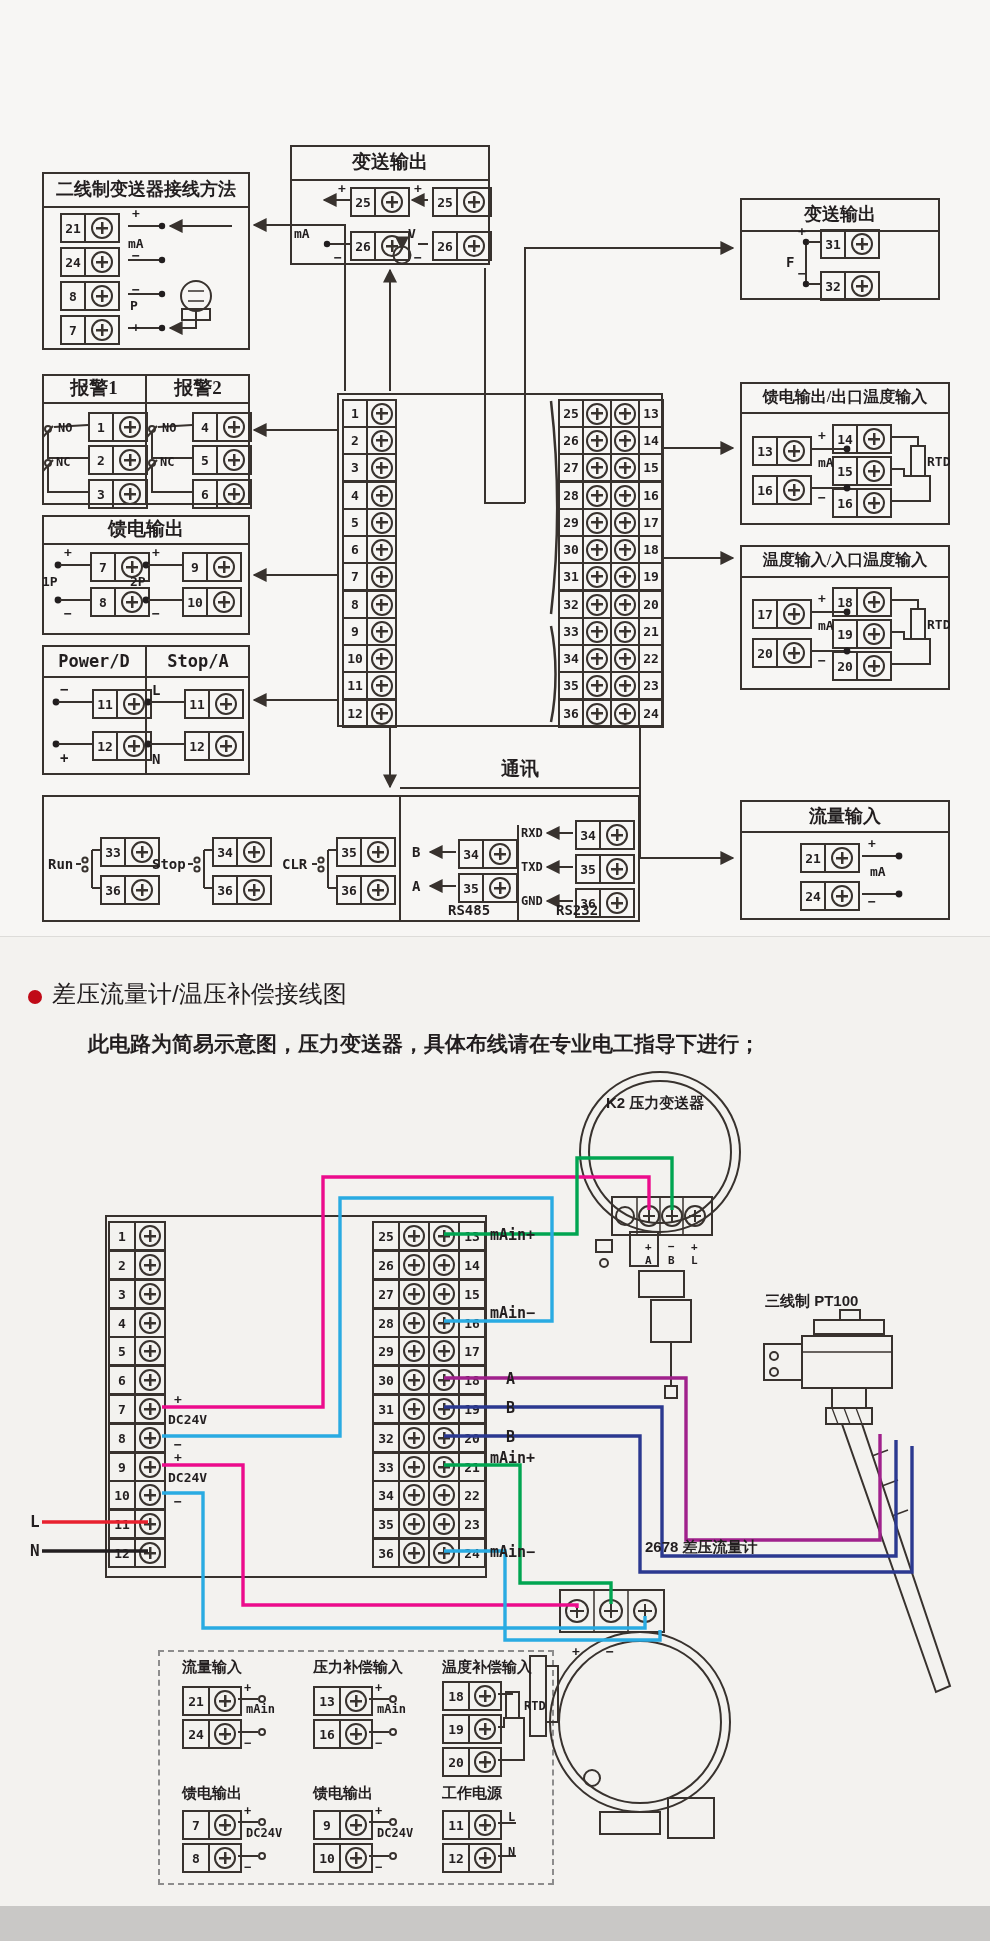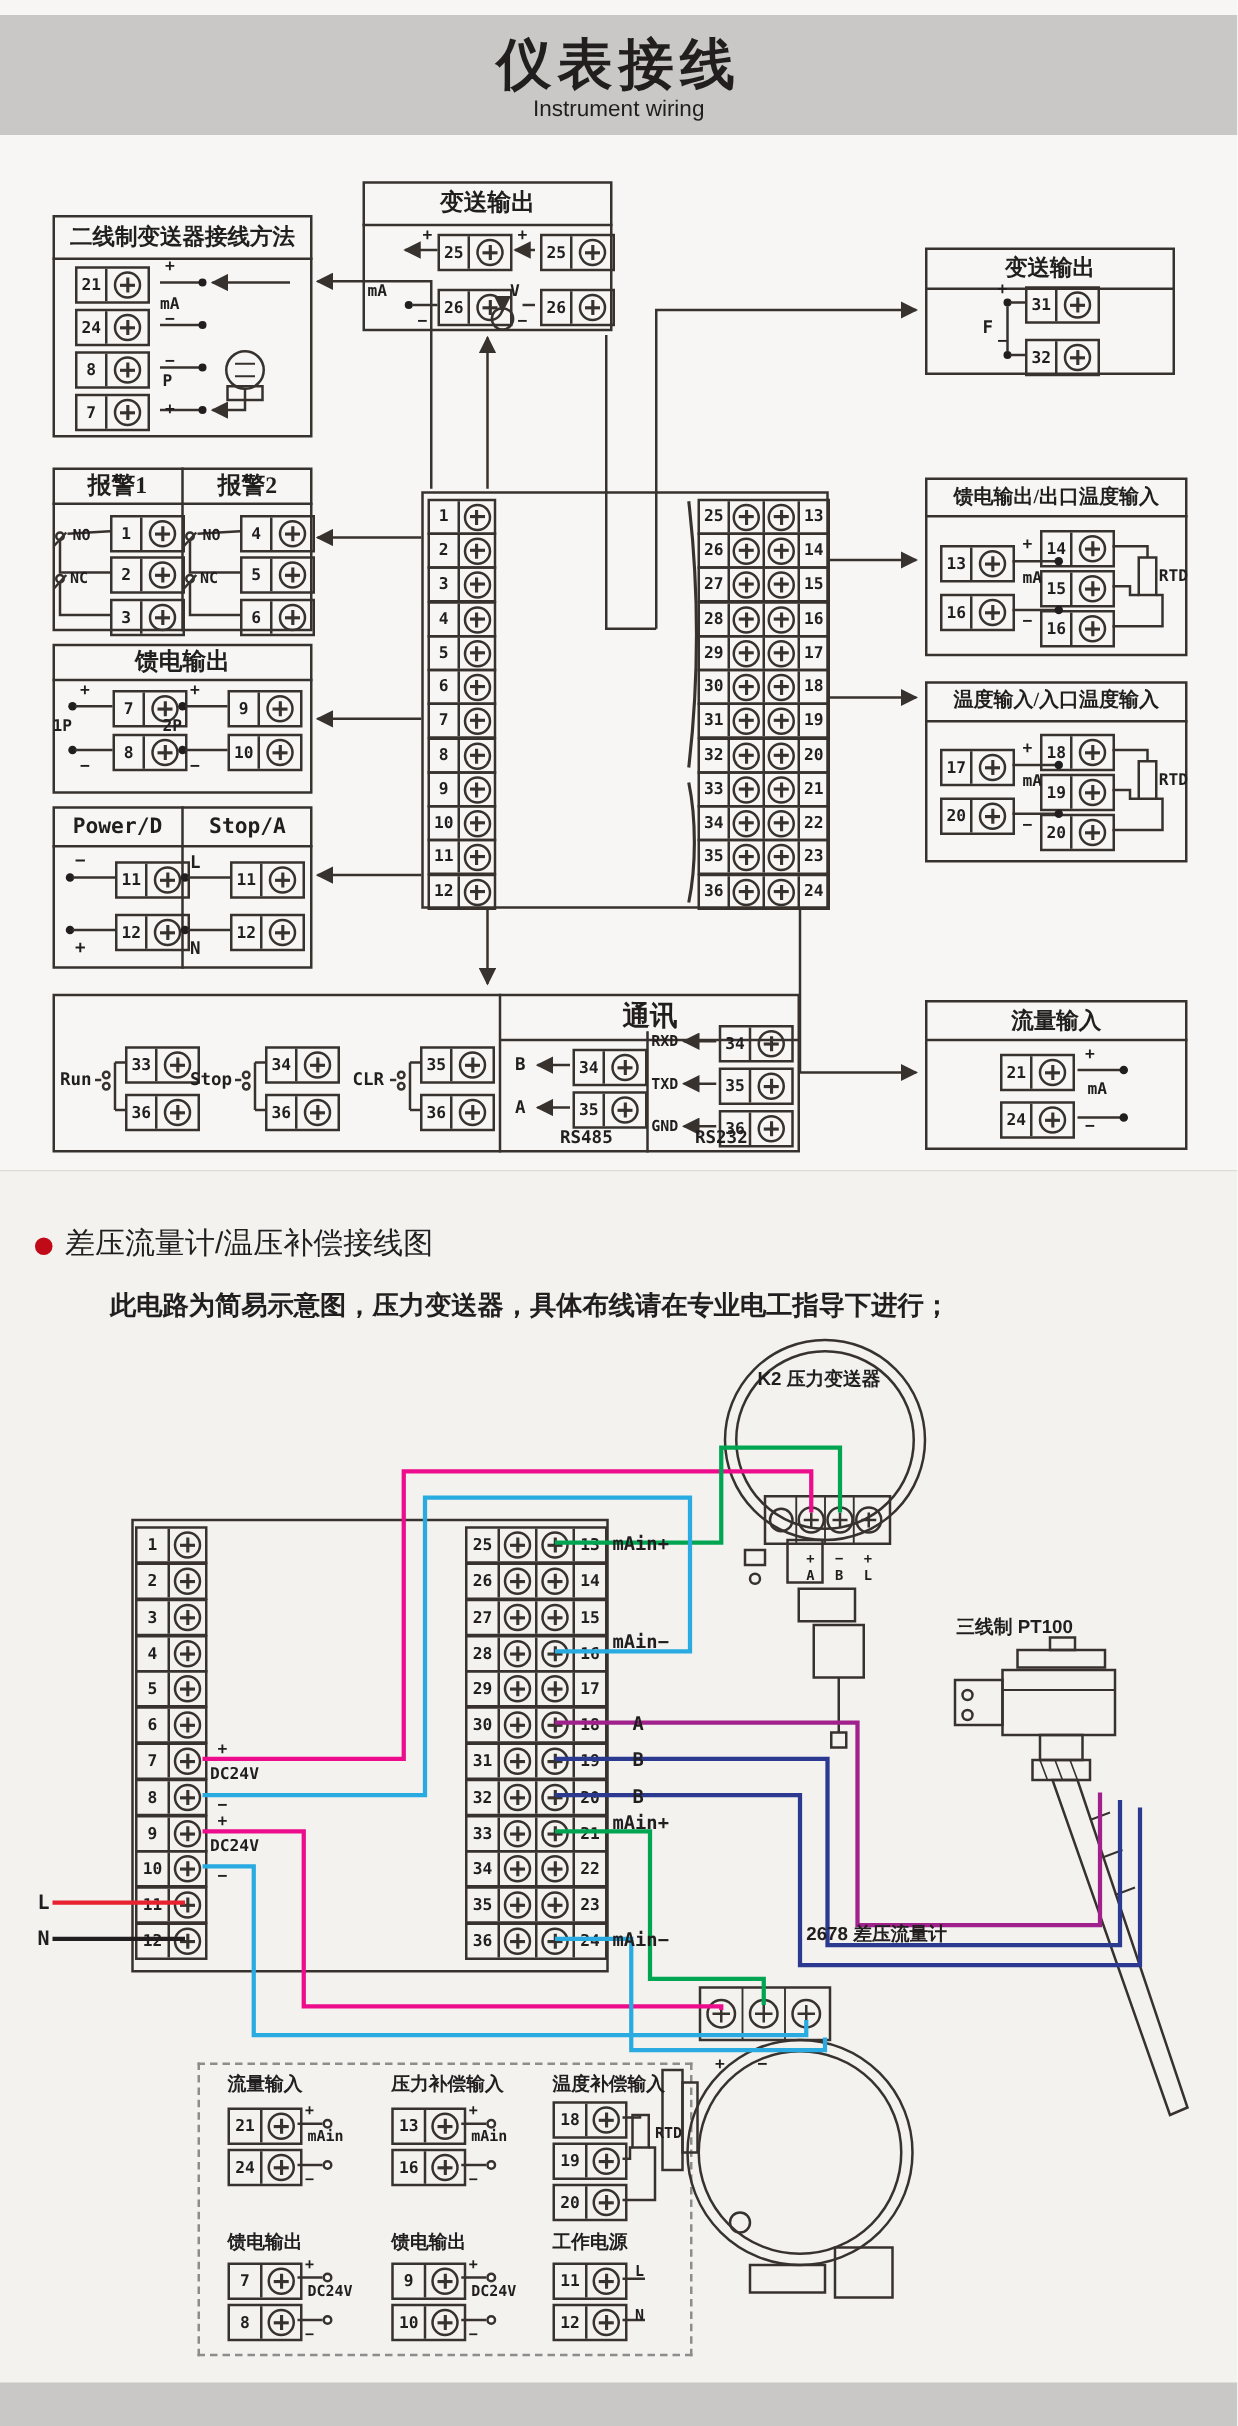--- a/index.html
+++ b/index.html
@@ -30,24 +30,20 @@
   .cn{position:absolute;z-index:4;font-weight:bold;font-size:15px;white-space:nowrap;color:#221e1f}
   .hd1{position:absolute;left:52px;top:978px;font-size:24px;font-weight:normal;z-index:4}
   .hd2{position:absolute;left:88px;top:1030px;font-size:21px;font-weight:bold;z-index:4}
   .bullet{position:absolute;left:28px;top:990px;width:14px;height:14px;border-radius:50%;background:#c00a17;z-index:4}
 </style>
 </head>
 <body>
 
 <div class="page">
 
-  <div class="hdr">
-    <div class="t1">仪表接线</div>
-    <div class="t2">Instrument wiring</div>
-  </div>
   <div class="sec2"></div>
   <div class="ftr"></div>
 
   <svg class="ov" width="990" height="1941" viewBox="0 0 990 1941">
     <defs>
       <marker id="ah" viewBox="0 0 10 10" refX="9" refY="5" markerWidth="7" markerHeight="7" orient="auto-start-reverse">
           <path d="M0,0L10,5L0,10z" fill="#38322e"></path>
         </marker>
     </defs>
 
@@ -308,21 +304,21 @@
 
   <div class="bx" style="left:42px;top:515px;width:208px;height:120px"></div>
   <div class="bt" style="left:42px;top:515px;width:208px;height:30px;font-size:19px">馈电输出</div>
 
   <div class="bx" style="left:42px;top:645px;width:208px;height:130px"></div>
   <div class="bt btm" style="left:42px;top:645px;width:104px;height:33px;font-size:17px">Power/D</div>
   <div class="bt btm" style="left:146px;top:645px;width:104px;height:33px;font-size:17px">Stop/A</div>
   <div class="dv" style="left:145px;top:645px;width:2px;height:130px"></div>
 
   <div class="bx" style="left:42px;top:795px;width:598px;height:127px"></div>
-  <div class="bt" style="left:400px;top:795px;width:240px;height:38px;font-size:22px">通讯</div>
+  <div class="bt" style="left:400px;top:751px;width:240px;height:38px;font-size:19px">通讯</div>
   <div class="dv" style="left:399px;top:795px;width:2px;height:127px"></div>
   <div class="dv" style="left:517px;top:825px;width:2px;height:97px"></div>
 
   <div class="bx" style="left:290px;top:145px;width:200px;height:120px"></div>
   <div class="bt" style="left:290px;top:145px;width:200px;height:36px;font-size:19px">变送输出</div>
 
   <div class="bx" style="left:740px;top:198px;width:200px;height:102px"></div>
   <div class="bt" style="left:740px;top:198px;width:200px;height:34px;font-size:18px">变送输出</div>
 
   <div class="bx" style="left:740px;top:382px;width:210px;height:143px"></div>

